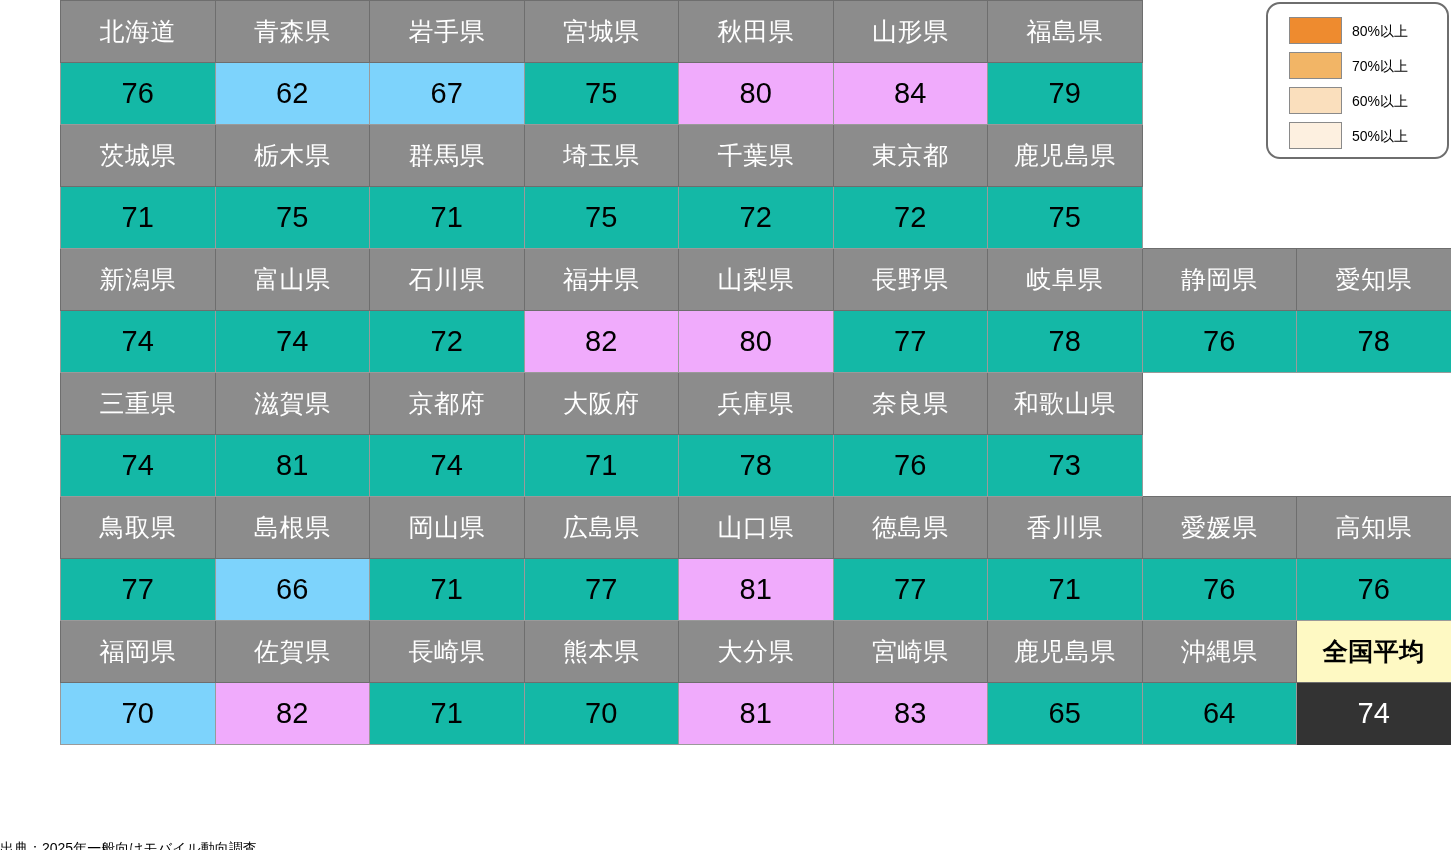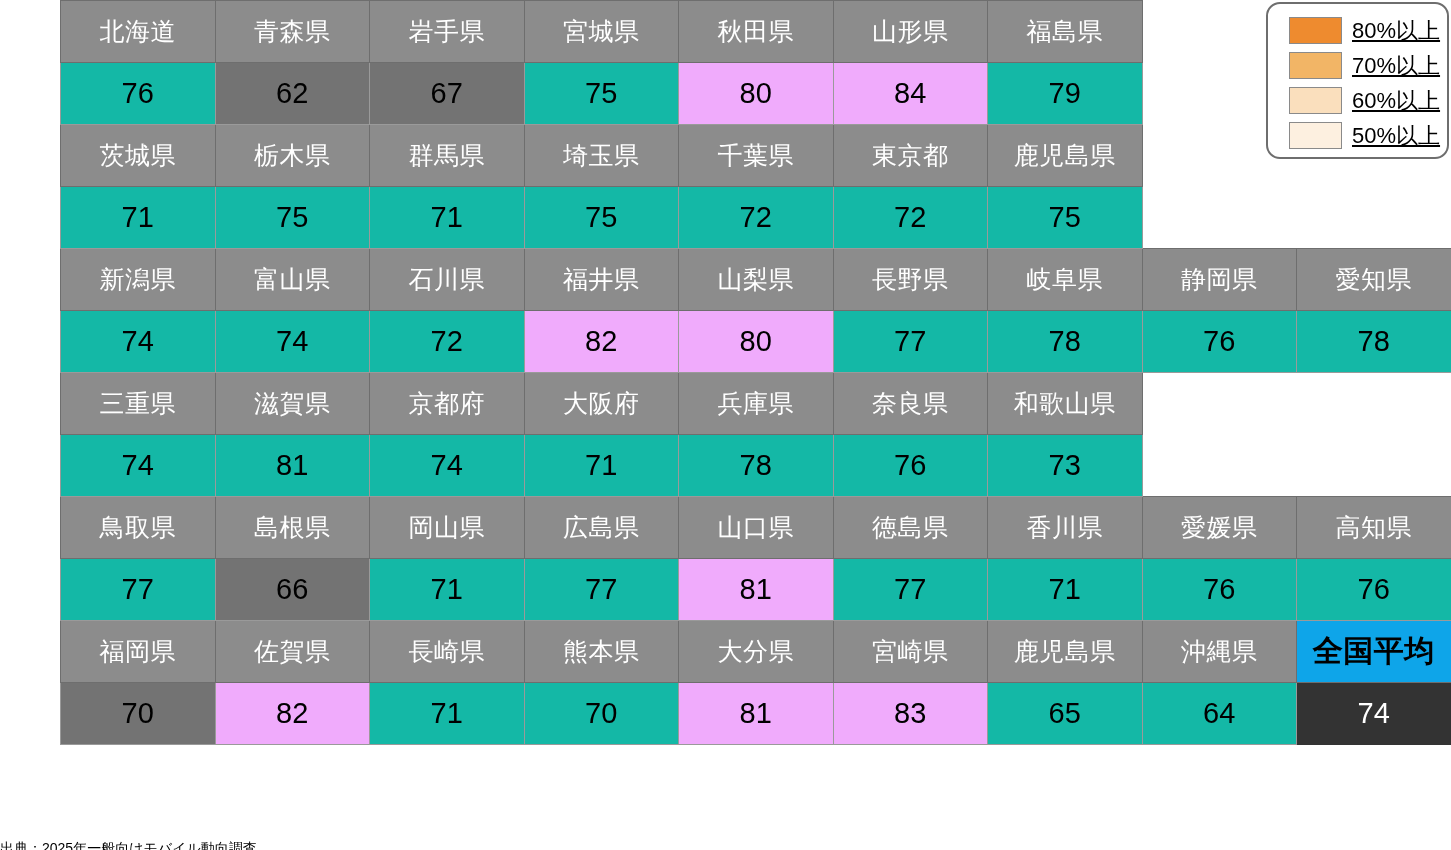--- a/index.html
+++ b/index.html
@@ -45,23 +45,23 @@
     background: #8c8c8c;
     color: #ffffff;
     font-size: 25px;
     font-weight: 400;
     border: 1px solid #6e6e6e;
     letter-spacing: 0.5px;
   }
 
   
   td.hdr-avg {
-    background: #0ea5e9;
+    background: #fef9c3;
     color: #000000;
-    font-size: 30px;
+    font-size: 25px;
     font-weight: 700;
     border: 1px solid #6e6e6e;
     letter-spacing: 0.5px;
   }
 
   
   td.val {
     color: #000000;
     font-size: 29px;
     font-weight: 400;
@@ -72,21 +72,21 @@
     background: #333333;
     color: #ffffff;
     font-size: 29px;
     font-weight: 400;
     border: 1px solid #333333;
   }
 
   
   .c80 { background: #f0abfc; }
   .c70 { background: #14b8a6; }
-  .c60 { background: #737373; }
+  .c60 { background: #7dd3fc; }
 
   
   td.blank {
     background: #ffffff;
     border: none;
   }
 
   
   #legend {
     position: absolute;
@@ -109,25 +109,24 @@
   }
   .legend-swatch {
     width: 53px;
     height: 27px;
     border: 1px solid #8a8a8a;
     box-sizing: border-box;
     flex: 0 0 auto;
   }
   .legend-label {
     margin-left: 10px;
-    font-size: 22px;
+    font-size: 14px;
     color: #000000;
     white-space: nowrap;
     line-height: 1;
-    text-decoration: underline;
   }
 
   
   #source-note {
     position: absolute;
     left: 0px;
     top: 824px;
     font-size: 14px;
     color: #000000;
     white-space: nowrap;

